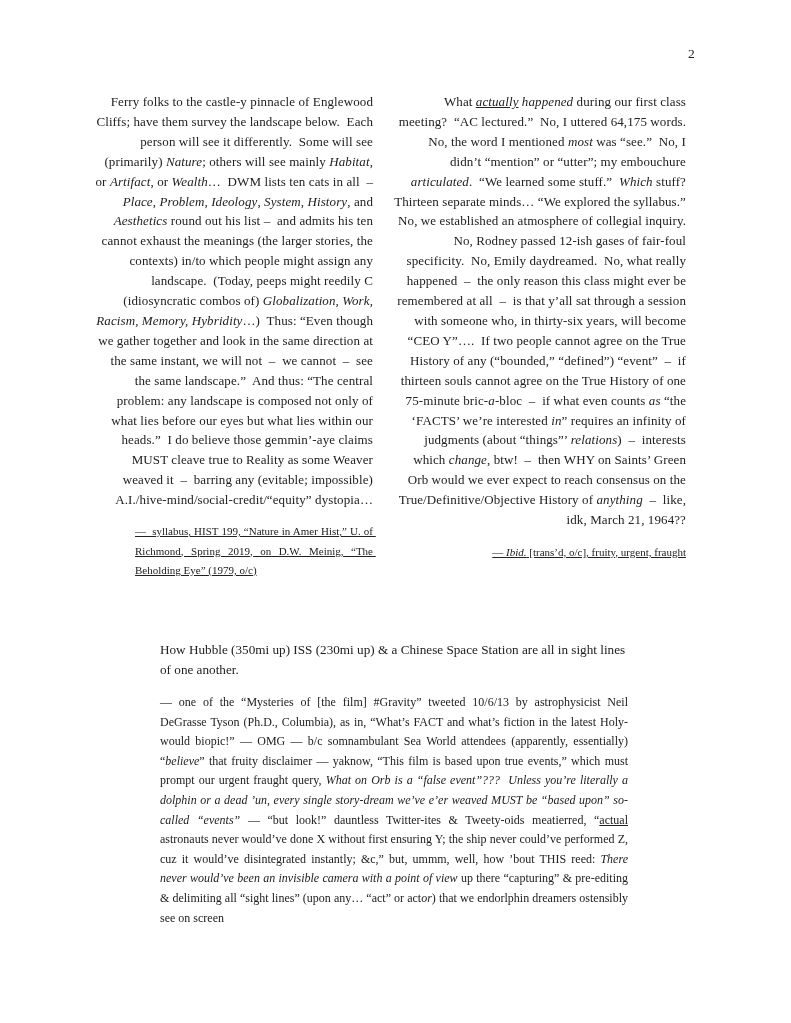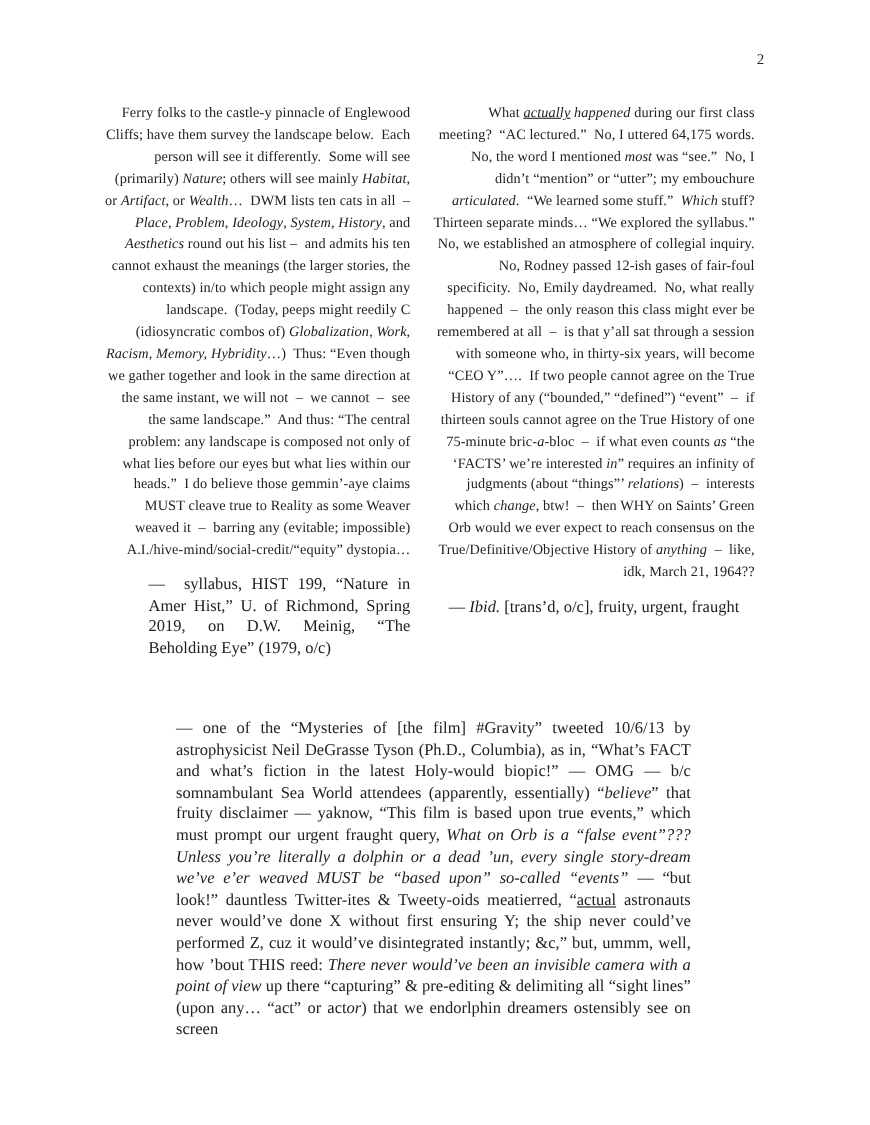--- a/index.html
+++ b/index.html
@@ -23,40 +23,41 @@
   .col-right { left: 394px; width: 292px; }
   .body {
     font-size: 13px;
     line-height: 19.9px;
     white-space: pre-wrap;
     letter-spacing: 0.1px;
     text-align: right;
   }
   .col-right .body { text-align: right; }
   .attr {
-    font-size: 15px;
+    font-size: 11px;
     line-height: 19.5px;
     white-space: pre-wrap;
+    text-decoration: underline;
   }
   .attr-left  { margin-top: 12px; padding-left: 43px; text-align: justify; }
-  .attr-right { margin-top: 13px; text-align: center; }
+  .attr-right { margin-top: 13px; text-align: right; }
   .footnote {
     position: absolute;
     left: 160px;
     top: 640px;
     width: 468px;
   }
   .footnote-heading {
     font-size: 13.2px;
     line-height: 20px;
     white-space: pre-wrap;
   }
   .footnote-paragraph {
     margin-top: 13px;
-    font-size: 15px;
+    font-size: 12px;
     line-height: 19.6px;
     text-align: justify;
     white-space: pre-wrap;
   }
   .i  { font-style: italic; }
   .u  { text-decoration: underline; }
   .ui { font-style: italic; text-decoration: underline; }
 </style>
 </head>
 <body>
@@ -69,16 +70,17 @@
     <div class="body"><span>Ferry folks to the castle-y pinnacle of Englewood Cliffs; have them survey the landscape below.  Each person will see it differently.  Some will see (primarily) </span><span class="i">Nature</span><span>; others will see mainly </span><span class="i">Habitat</span><span>, or </span><span class="i">Artifact</span><span>, or </span><span class="i">Wealth</span><span>…  DWM lists ten cats in all  –  </span><span class="i">Place</span><span>, </span><span class="i">Problem</span><span>, </span><span class="i">Ideology</span><span>, </span><span class="i">System</span><span>, </span><span class="i">History</span><span>, and </span><span class="i">Aesthetics</span><span> round out his list –  and admits his ten cannot exhaust the meanings (the larger stories, the contexts) in/to which people might assign any landscape.  (Today, peeps might reedily C (idiosyncratic combos of) </span><span class="i">Globalization, Work, Racism, Memory, Hybridity</span><span>…)  Thus: “Even though we gather together and look in the same direction at the same instant, we will not  –  we cannot  –  see the same landscape.”  And thus: “The central problem: any landscape is composed not only of what lies before our eyes but what lies within our heads.”  I do believe those gemmin’-aye claims MUST cleave true to Reality as some Weaver weaved it  –  barring any (evitable; impossible) A.I./hive-mind/social-credit/“equity” dystopia…</span></div>
     <div class="attr attr-left"><span>—  syllabus, HIST 199, “Nature in Amer Hist,” U. of Richmond, Spring 2019, on D.W. Meinig, “The Beholding Eye” (1979, o/c)</span></div>
   </section>
 
   <section class="col col-right">
     <div class="body"><span>What </span><span class="ui">actually</span><span class="i"> happened</span><span> during our first class meeting?  “AC lectured.”  No, I uttered 64,175 words.  No, the word I mentioned </span><span class="i">most</span><span> was “see.”  No, I didn’t “mention” or “utter”; my embouchure </span><span class="i">articulated</span><span>.  “We learned some stuff.”  </span><span class="i">Which</span><span> stuff?  Thirteen separate minds… “We explored the syllabus.”  No, we established an atmosphere of collegial inquiry.  No, Rodney passed 12-ish gases of fair-foul specificity.  No, Emily daydreamed.  No, what really happened  –  the only reason this class might ever be remembered at all  –  is that y’all sat through a session with someone who, in thirty-six years, will become “CEO Y”….  If two people cannot agree on the True History of any (“bounded,” “defined”) “event”  –  if thirteen souls cannot agree on the True History of one 75-minute bric-</span><span class="i">a</span><span>-bloc  –  if what even counts </span><span class="i">as</span><span> “the ‘FACTS’ we’re interested </span><span class="i">in</span><span>” requires an infinity of judgments (about “things”’ </span><span class="i">relations</span><span>)  –  interests which </span><span class="i">change</span><span>, btw!  –  then WHY on Saints’ Green Orb would we ever expect to reach consensus on the True/Definitive/Objective History of </span><span class="i">anything</span><span>  –  like, idk, March 21, 1964??</span></div>
     <div class="attr attr-right"><span>— </span><span class="i">Ibid.</span><span> [trans’d, o/c], fruity, urgent, fraught</span></div>
   </section>
 
   <section class="footnote">
+    <div class="footnote-heading"><span>How Hubble (350mi up) ISS (230mi up) &amp; a Chinese Space Station are all in sight lines of one another.</span></div>
     <div class="footnote-paragraph"><span>— one of the “Mysteries of [the film] #Gravity” tweeted 10/6/13 by astrophysicist Neil DeGrasse Tyson (Ph.D., Columbia), as in, “What’s FACT and what’s fiction in the latest Holy-would biopic!” — OMG — b/c somnambulant Sea World attendees (apparently, essentially) “</span><span class="i">believe</span><span>” that fruity disclaimer — yaknow, “This film is based upon true events,” which must prompt our urgent fraught query, </span><span class="i">What on Orb is a “false event”???  Unless you’re literally a dolphin or a dead ’un, every single story-dream we’ve e’er weaved MUST be “based upon” so-called “events”</span><span> — “but look!” dauntless Twitter-ites &amp; Tweety-oids meatierred, “</span><span class="u">actual</span><span> astronauts never would’ve done X without first ensuring Y; the ship never could’ve performed Z, cuz it would’ve disintegrated instantly; &amp;c,” but, ummm, well, how ’bout THIS reed: </span><span class="i">There never would’ve been an invisible camera with a point of view</span><span> up there “capturing” &amp; pre-editing &amp; delimiting all “sight lines” (upon any… “act” or act</span><span class="i">or</span><span>) that we endorlphin dreamers ostensibly see on screen</span></div>
   </section>
 
 </div>
 
 </body></html>

